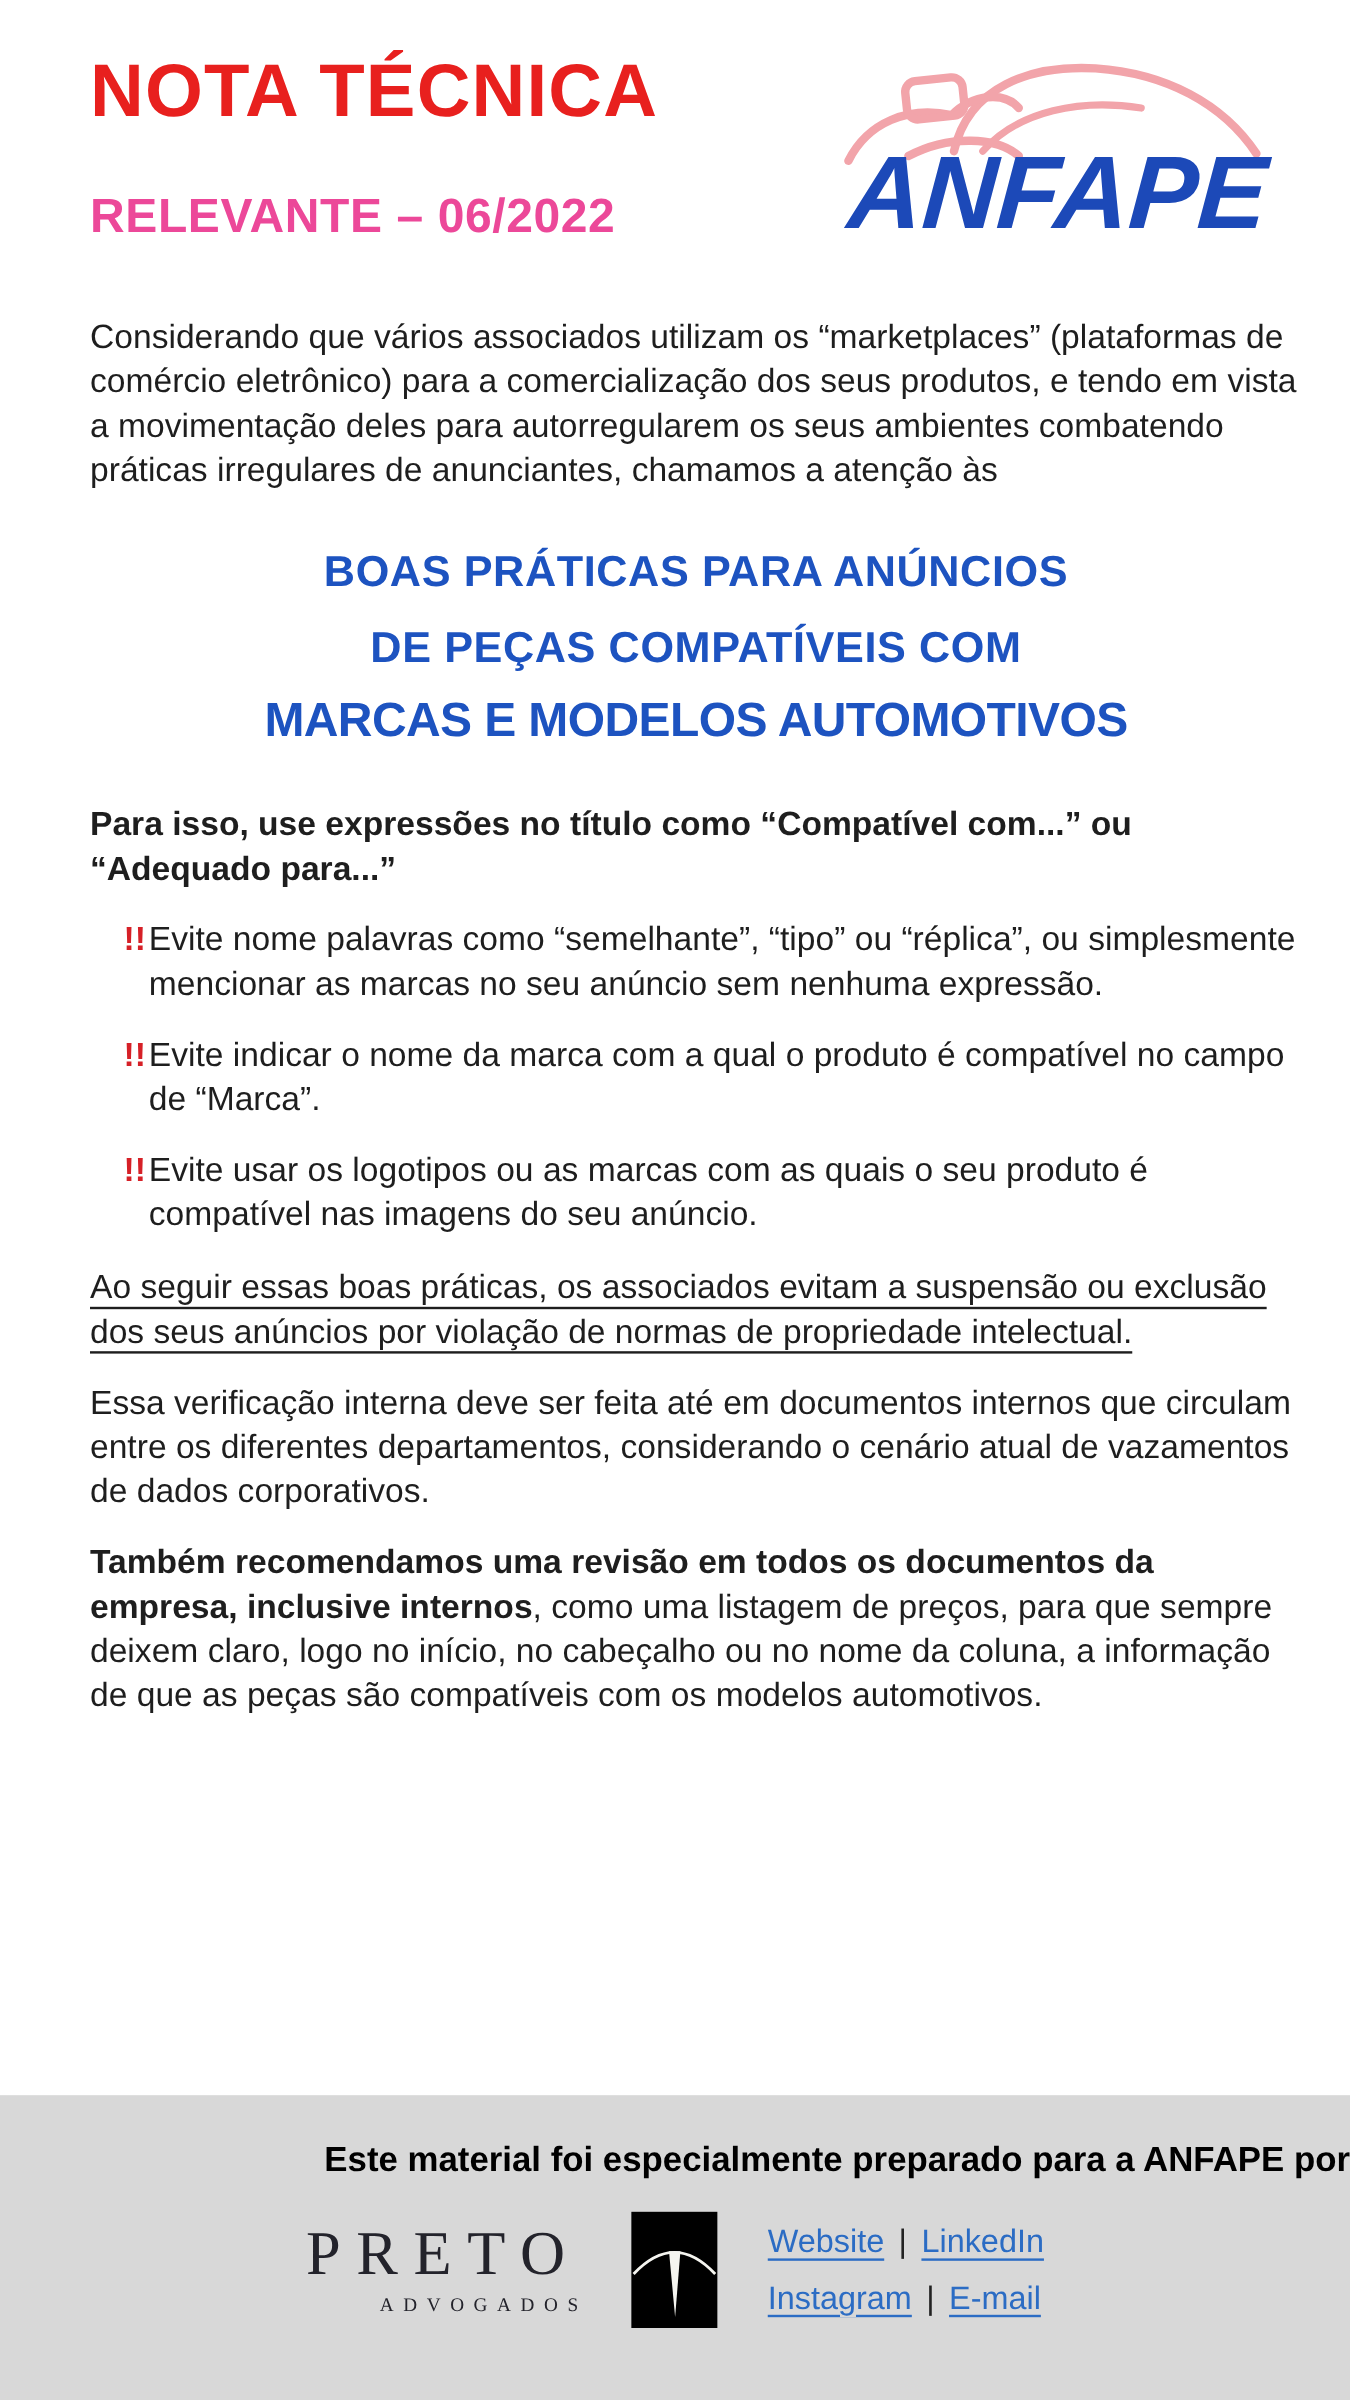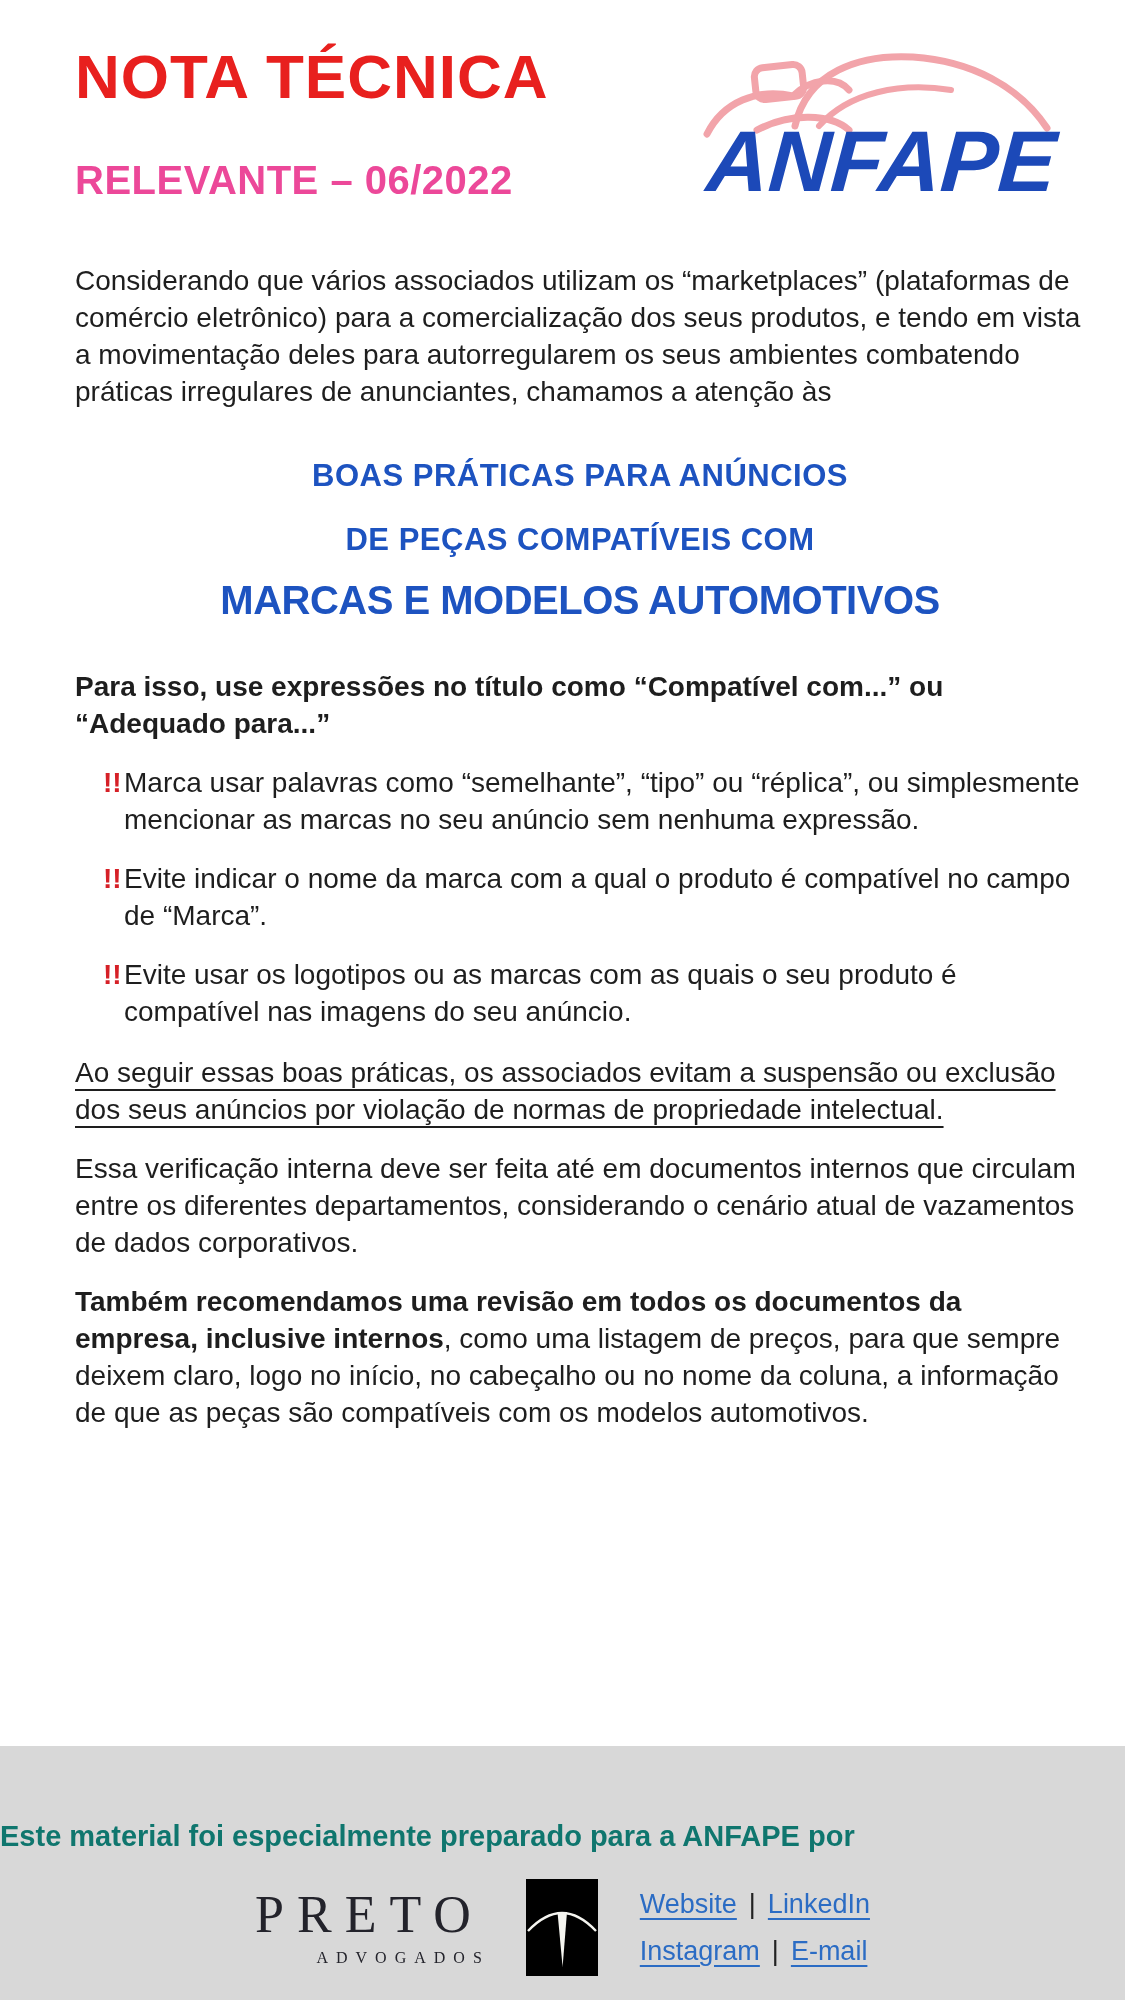--- a/index.html
+++ b/index.html
@@ -34,21 +34,21 @@
     transform: skewX(-4deg);
     white-space: nowrap;
   }
 
   
   .content { padding: 12px 40px 0 75px; width: 1010px; box-sizing: content-box; }
   .content p { margin: 0 0 22px 0; font-size: 28px; line-height: 37px; }
   .bold { font-weight: 700; }
 
   .main-heading { text-align: center; margin: 34px 0 40px 0; color: #1d53c0; font-weight: 800; }
-  .main-heading .hl1, .main-heading .hl2 { font-size: 31px; line-height: 64px; letter-spacing: 0.5px; }
+  .main-heading .hl1, .main-heading .hl2 { font-size: 36px; line-height: 64px; letter-spacing: 0.5px; }
   .main-heading .hl3 { font-size: 40px; line-height: 56px; letter-spacing: -0.5px; }
 
   .warnings { list-style: none; margin: 0 0 24px 0; padding: 0; }
   .warnings li { display: flex; margin-bottom: 22px; }
   .warnings li:last-child { margin-bottom: 0; }
   .warn-marker {
     flex: 0 0 49px; padding-left: 28px; box-sizing: border-box;
     color: #d62027; font-weight: 700; font-size: 28px; line-height: 37px;
   }
   .warn-text { flex: 1; font-size: 28px; line-height: 37px; }
@@ -58,22 +58,22 @@
     text-decoration-thickness: 2px;
     text-underline-offset: 7px;
   }
 
   
   .footer {
     position: absolute; left: 0; top: 1746px; width: 1125px; height: 254px;
     background: #d8d8d8;
   }
   .footer-heading {
-    margin: 0; padding-top: 74px; text-align: left;
-    font-size: 29px; font-weight: 700; color: #0f766e;
+    margin: 0; padding-top: 38px; text-align: right;
+    font-size: 29px; font-weight: 700; color: #000000;
   }
   .footer-content {
     margin-top: 26px;
     display: flex; align-items: center; justify-content: center;
     gap: 42px;
   }
   .firm-logo { text-align: right; color: #23232b; }
   .firm-name {
     font-family: "Liberation Serif", serif;
     font-size: 52px; letter-spacing: 13px; line-height: 1.0;
@@ -122,21 +122,21 @@
       <div class="hl2">DE PEÇAS COMPATÍVEIS COM</div>
       <div class="hl3">MARCAS E MODELOS AUTOMOTIVOS</div>
     </div>
 
 
     <p class="bold">Para isso, use expressões no título como “Compatível com...” ou “Adequado para...”</p>
 
     <ul class="warnings">
       <li>
         <span class="warn-marker">!!</span>
-        <span class="warn-text">Marca usar palavras como “semelhante”, “tipo” ou “réplica”, ou simplesmente mencionar as marcas no seu anúncio sem nenhuma expressão.</span>
+        <span class="warn-text">Evite nome palavras como “semelhante”, “tipo” ou “réplica”, ou simplesmente mencionar as marcas no seu anúncio sem nenhuma expressão.</span>
       </li>
       <li>
         <span class="warn-marker">!!</span>
         <span class="warn-text">Evite indicar o nome da marca com a qual o produto é compatível no campo de “Marca”.</span>
       </li>
       <li>
         <span class="warn-marker">!!</span>
         <span class="warn-text">Evite usar os logotipos ou as marcas com as quais o seu produto é compatível nas imagens do seu anúncio.</span>
       </li>
     </ul>

